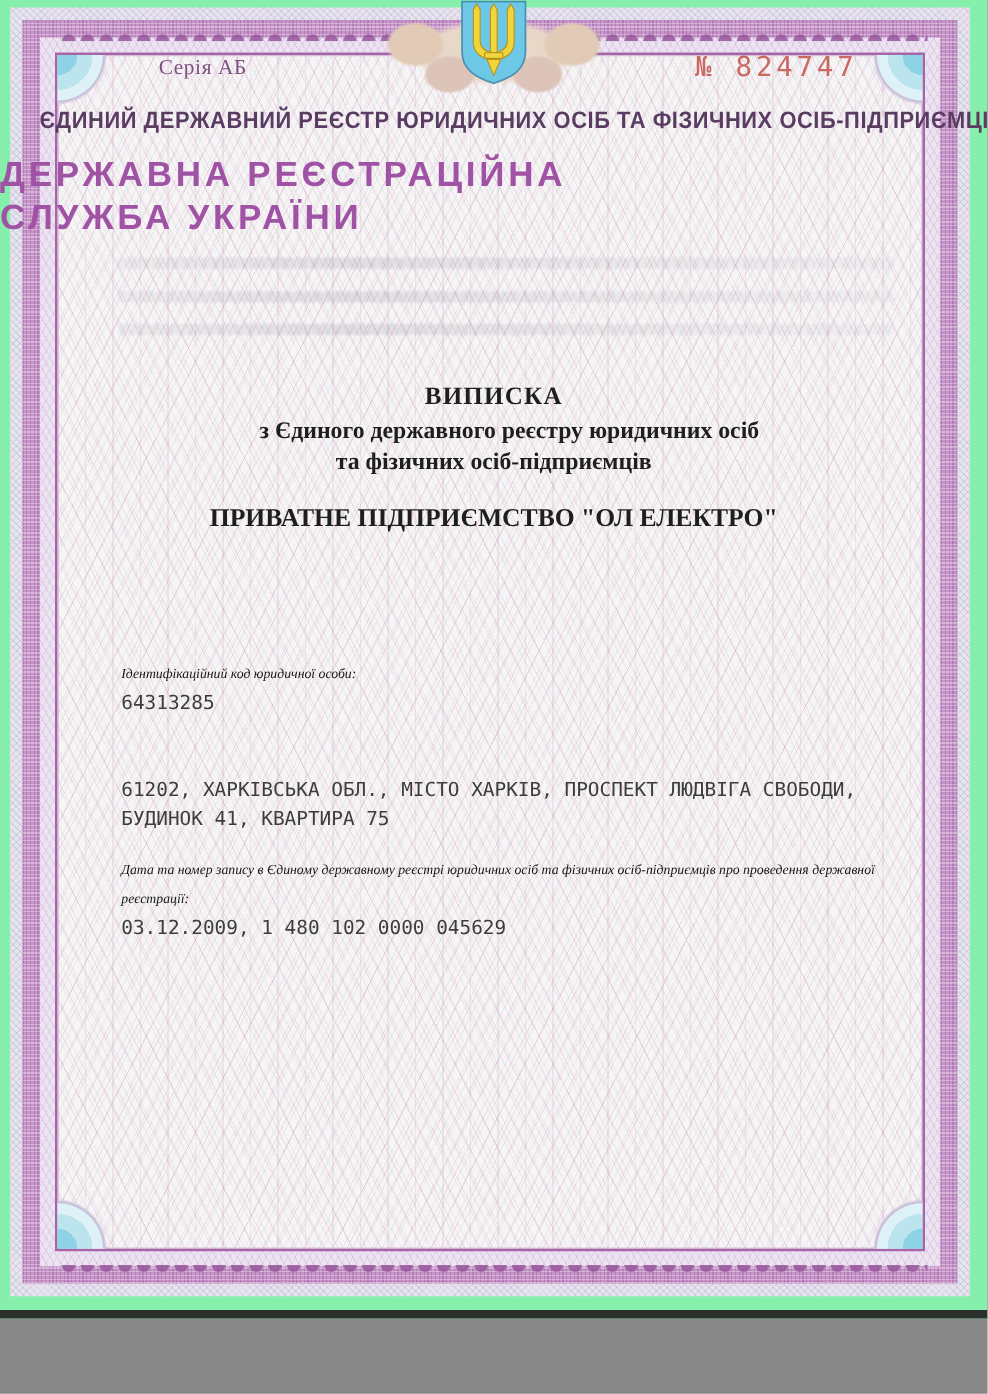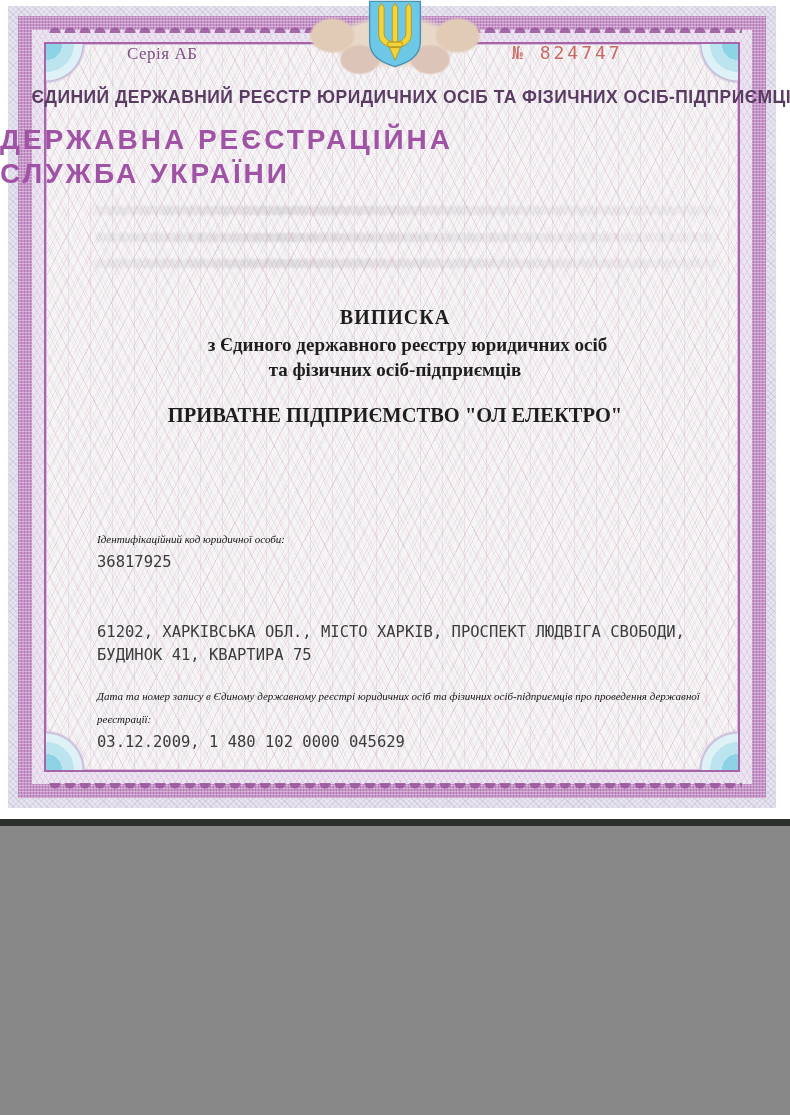--- a/index.html
+++ b/index.html
@@ -1,19 +1,19 @@
 <!DOCTYPE html>
 <html><head>
 <meta charset="utf-8">
 <style>
   * { margin:0; padding:0; box-sizing:border-box; }
   html,body { background:#888; }
   .page {
-    position:relative; width:790px; height:826px; margin:0 auto;
-    background:#ffffff; overflow:hidden;
+    position:relative; width:790px; height:1055px; margin:0 auto;
+    background:#86efac; overflow:hidden;
     font-family:"Liberation Serif", serif;
   }
   
   .cert { position:absolute; left:8px; top:6px; right:14px; bottom:18px; }
   .b1 { width:100%; height:100%; padding:10px;
     background-color:#e7e4ee;
     background-image:
       repeating-linear-gradient(45deg, rgba(130,150,205,.22) 0 1px, transparent 1px 4px),
       repeating-linear-gradient(-45deg, rgba(190,140,195,.20) 0 1px, transparent 1px 4px);
   }
@@ -71,22 +71,22 @@
   }
   .shield { position:absolute; top:0px; left:50%; transform:translateX(-50%); z-index:4; }
   
   .ghost { position:absolute; left:95px; right:75px; height:9px; z-index:1; filter:blur(1px);
     background:linear-gradient(90deg, rgba(120,110,125,.08), rgba(120,110,125,.16) 30%, rgba(120,110,125,.10) 60%, rgba(120,110,125,.05)); }
   
   .scan-edge { position:absolute; left:0; right:0; bottom:0; height:7px; background:#2c302d; z-index:6; }
   
   .txt { position:absolute; z-index:5; color:#1e1e1e; }
   .series { left:127px; top:44px; font-size:17px; color:#7d4f82; letter-spacing:.5px; }
-  .serial { left:512px; top:42px; font-family:"DejaVu Sans Mono", monospace;
-    font-size:18px; color:#c3524a; letter-spacing:3px; opacity:.85; }
+  .serial { left:556px; top:42px; font-family:"DejaVu Sans Mono", monospace;
+    font-size:22px; color:#c3524a; letter-spacing:3px; opacity:.85; }
   .registry { left:0; right:0; top:86px; text-align:center; white-space:nowrap;
     font-family:"Liberation Sans", sans-serif; font-weight:bold; font-size:19px;
     color:#5a3c63; transform:scaleX(.92); letter-spacing:.5px; }
   .authority { left:0; right:0; text-align:left; white-space:nowrap;
     font-family:"Liberation Sans", sans-serif; font-weight:bold; font-size:28px;
     color:#a053a5; letter-spacing:3px; }
   .authority.l1 { top:124px; }
   .authority.l2 { top:158px; }
   .extract-title { left:0; right:0; top:306px; text-align:center;
     font-weight:bold; font-size:20px; letter-spacing:1px; }
@@ -151,21 +151,21 @@
   <div class="txt authority l1">ДЕРЖАВНА РЕЄСТРАЦІЙНА</div>
   <div class="txt extract-title">ВИПИСКА</div>
 
   <div class="txt authority l2">СЛУЖБА УКРАЇНИ</div>
   <div class="txt extract-sub l1">з Єдиного державного реєстру юридичних осіб</div>
   <div class="txt extract-sub l2">та фізичних осіб-підприємців</div>
 
   <div class="txt company">ПРИВАТНЕ ПІДПРИЄМСТВО "ОЛ ЕЛЕКТРО"</div>
 
   <div class="txt field-label f1l">Ідентифікаційний код юридичної особи:</div>
-  <div class="txt field-value f1v">36817925</div>
+  <div class="txt field-value f1v">64313285</div>
 
   <div class="txt field-value f2v">61202, ХАРКІВСЬКА ОБЛ., МІСТО ХАРКІВ, ПРОСПЕКТ ЛЮДВІГА СВОБОДИ,
 БУДИНОК 41, КВАРТИРА 75</div>
 
   <div class="txt field-label f3l">Дата та номер запису в Єдиному державному реєстрі юридичних осіб та фізичних осіб-підприємців про проведення державної реєстрації:</div>
   <div class="txt field-value f3v">03.12.2009, 1 480 102 0000 045629</div>
 
   <div class="scan-edge"></div>
 </div>
 

